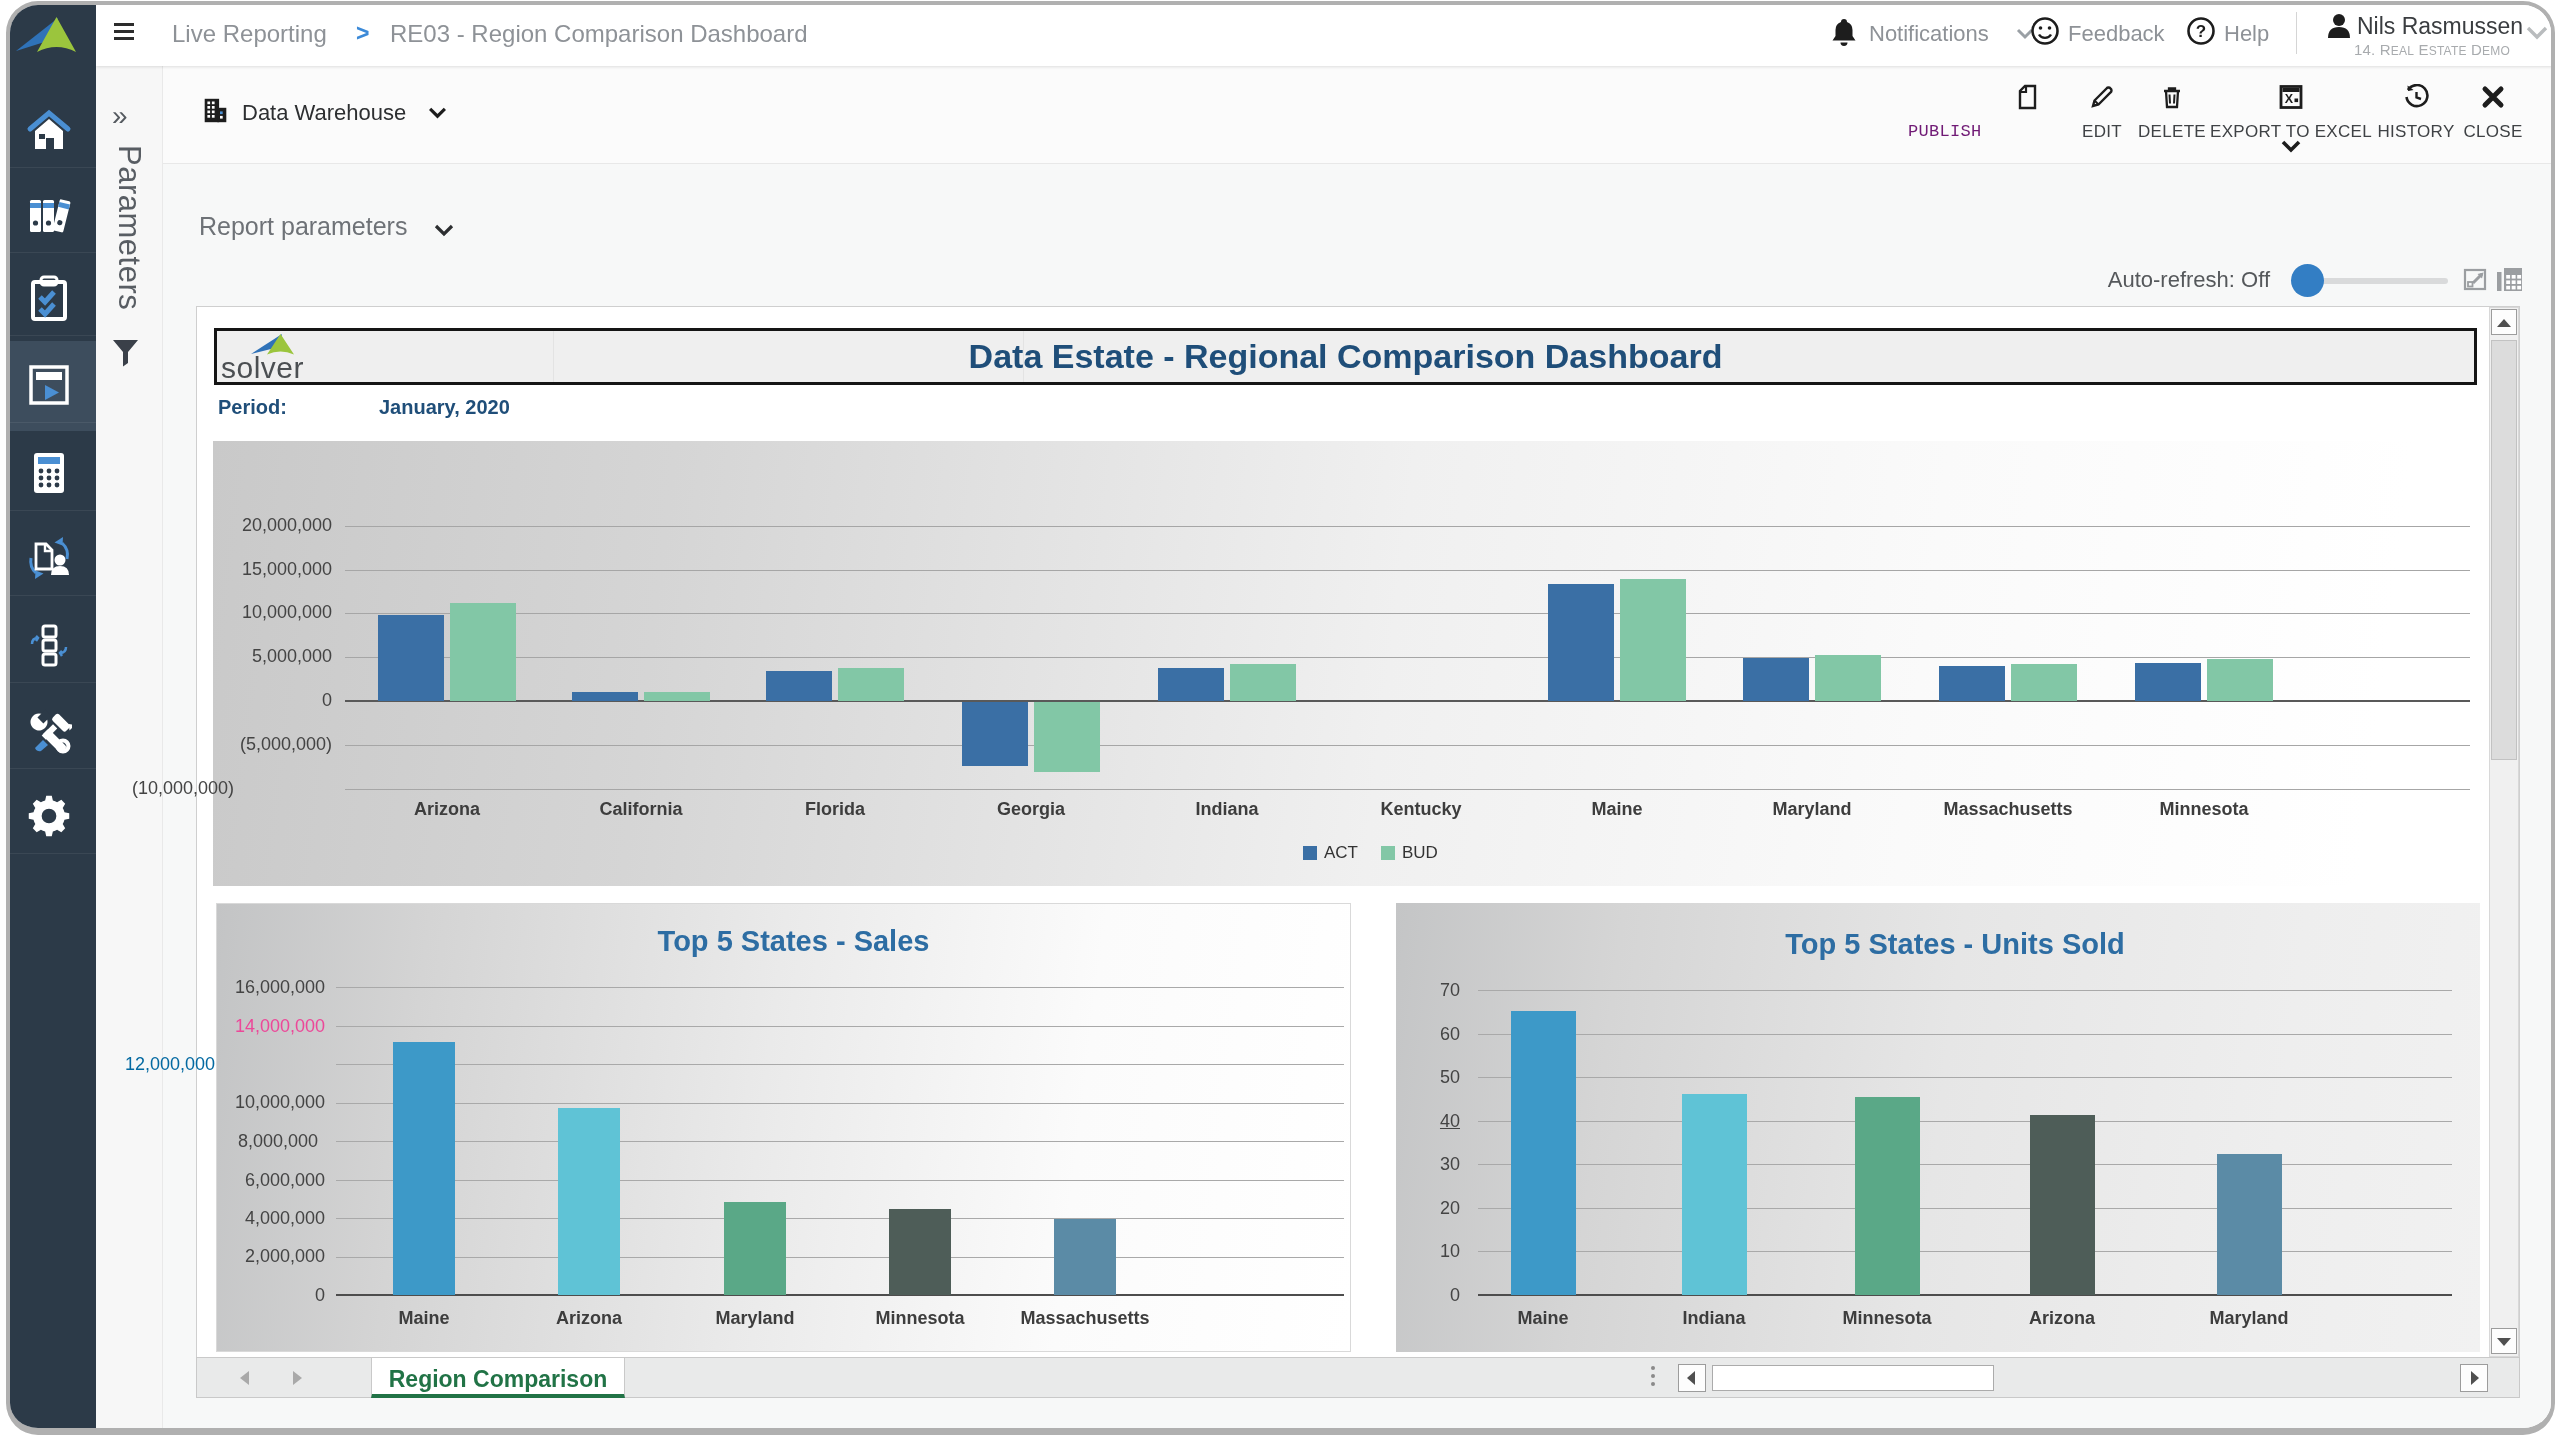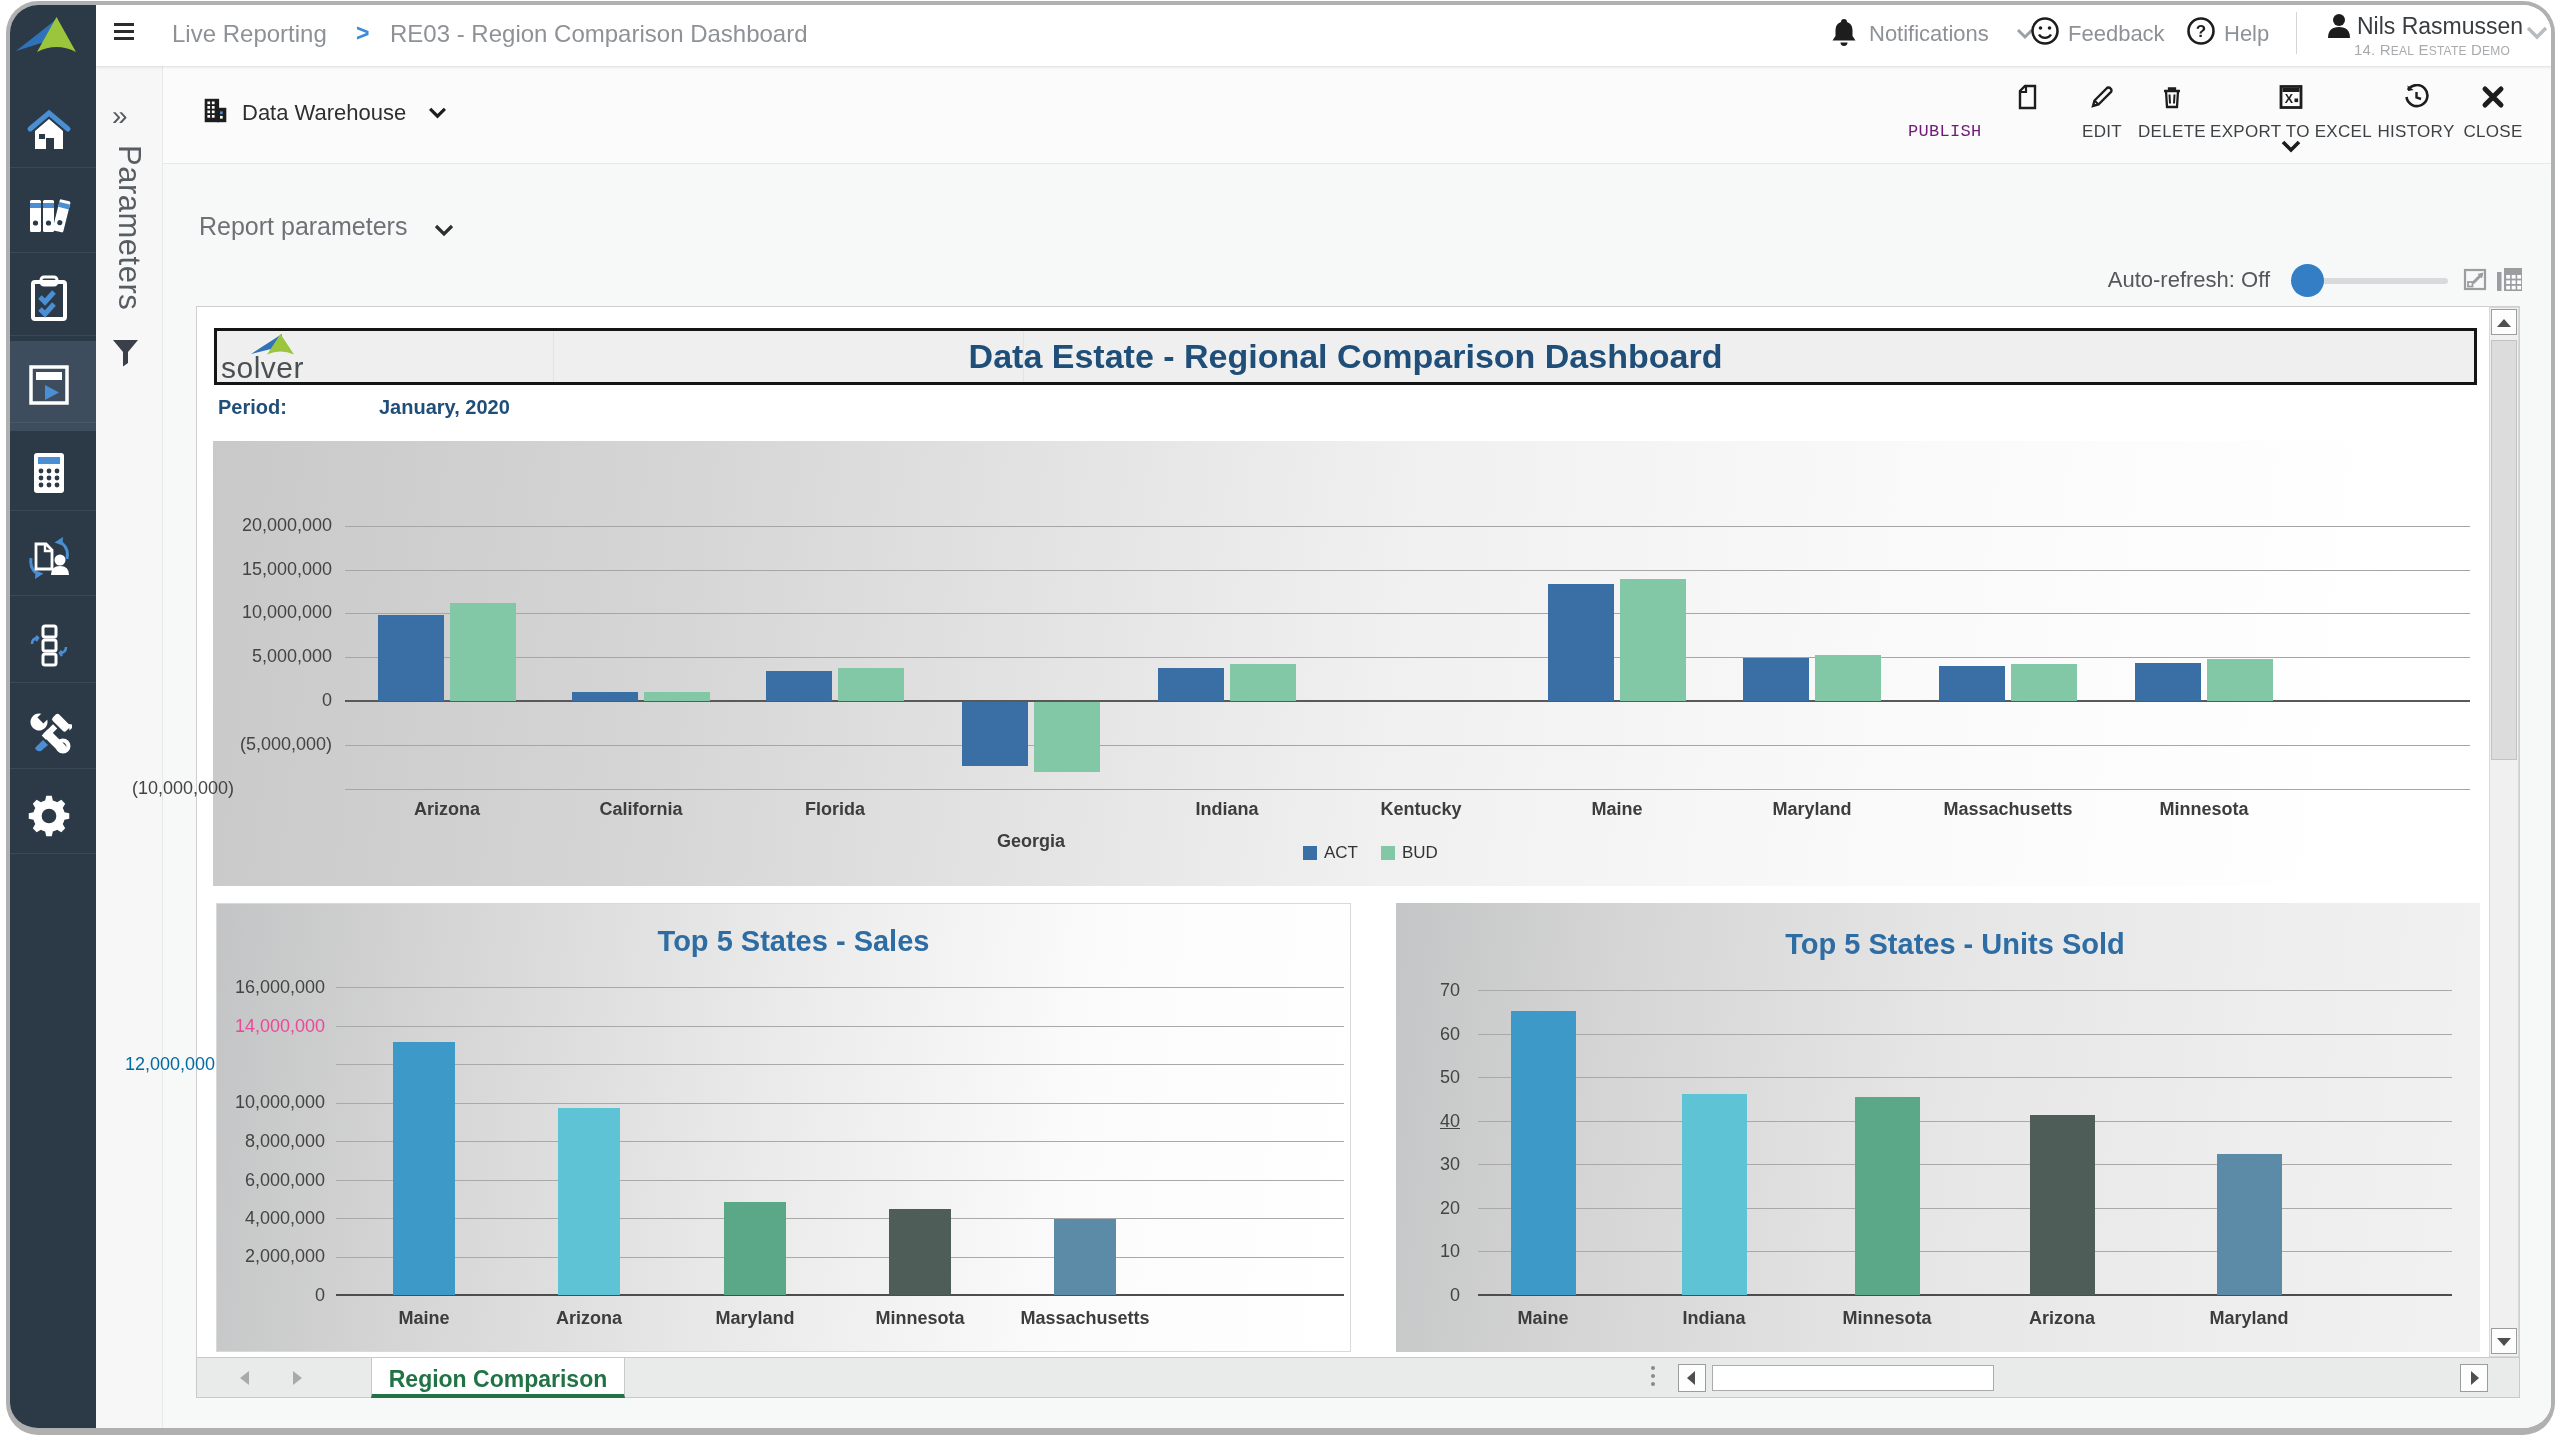--- a/index.html
+++ b/index.html
@@ -276,21 +276,21 @@
       <div class="abs" style="left:450px; top:603px; width:66px; height:98px; background:#82c7a6;"></div>
       <div class="abs" style="left:350px; top:799px; width:194px; text-align:center; font-size:18px; font-weight:bold; color:#3d3d3d;">Arizona</div>
       <div class="abs" style="left:572px; top:692px; width:66px; height:9px; background:#3a6fa5;"></div>
       <div class="abs" style="left:644px; top:692px; width:66px; height:9px; background:#82c7a6;"></div>
       <div class="abs" style="left:544px; top:799px; width:194px; text-align:center; font-size:18px; font-weight:bold; color:#3d3d3d;">California</div>
       <div class="abs" style="left:766px; top:671px; width:66px; height:30px; background:#3a6fa5;"></div>
       <div class="abs" style="left:838px; top:668px; width:66px; height:33px; background:#82c7a6;"></div>
       <div class="abs" style="left:738px; top:799px; width:194px; text-align:center; font-size:18px; font-weight:bold; color:#3d3d3d;">Florida</div>
       <div class="abs" style="left:962px; top:702px; width:66px; height:64px; background:#3a6fa5;"></div>
       <div class="abs" style="left:1034px; top:702px; width:66px; height:70px; background:#82c7a6;"></div>
-      <div class="abs" style="left:934px; top:799px; width:194px; text-align:center; font-size:18px; font-weight:bold; color:#3d3d3d;margin-top:32px;">Georgia</div>
+      <div class="abs" style="left:934px; top:799px; width:194px; text-align:center; font-size:18px; font-weight:bold; color:#3d3d3d;">Georgia</div>
       <div class="abs" style="left:1158px; top:668px; width:66px; height:33px; background:#3a6fa5;"></div>
       <div class="abs" style="left:1230px; top:664px; width:66px; height:37px; background:#82c7a6;"></div>
       <div class="abs" style="left:1130px; top:799px; width:194px; text-align:center; font-size:18px; font-weight:bold; color:#3d3d3d;">Indiana</div>
       <div class="abs" style="left:1324px; top:799px; width:194px; text-align:center; font-size:18px; font-weight:bold; color:#3d3d3d;">Kentucky</div>
       <div class="abs" style="left:1548px; top:584px; width:66px; height:117px; background:#3a6fa5;"></div>
       <div class="abs" style="left:1620px; top:579px; width:66px; height:122px; background:#82c7a6;"></div>
       <div class="abs" style="left:1520px; top:799px; width:194px; text-align:center; font-size:18px; font-weight:bold; color:#3d3d3d;">Maine</div>
       <div class="abs" style="left:1743px; top:658px; width:66px; height:43px; background:#3a6fa5;"></div>
       <div class="abs" style="left:1815px; top:655px; width:66px; height:46px; background:#82c7a6;"></div>
       <div class="abs" style="left:1715px; top:799px; width:194px; text-align:center; font-size:18px; font-weight:bold; color:#3d3d3d;">Maryland</div>
@@ -310,21 +310,21 @@
 <div class="abs" style="left:216px; top:925px; width:1135px; text-align:center; font-size:29px; font-weight:bold; color:#2d6da3; padding-left:20px;">Top 5 States - Sales</div>
 <div class="abs" style="left:336px; top:987.0px; width:1008px; height:1px; background:#a9a9a9;"></div>
       <div class="abs" style="left:125px; top:977px; width:200px; text-align:right; font-size:18px; color:#444;">16,000,000</div>
       <div class="abs" style="left:336px; top:1025.5px; width:1008px; height:1px; background:#a9a9a9;"></div>
       <div class="abs" style="left:125px; top:1016px; width:200px; text-align:right; font-size:18px; color:#ec4899;">14,000,000</div>
       <div class="abs" style="left:336px; top:1064.0px; width:1008px; height:1px; background:#a9a9a9;"></div>
       <div class="abs" style="left:125px; top:1054px; width:200px; font-size:18px; color:#0369a1;">12,000,000</div>
       <div class="abs" style="left:336px; top:1102.5px; width:1008px; height:1px; background:#a9a9a9;"></div>
       <div class="abs" style="left:125px; top:1092px; width:200px; text-align:right; font-size:18px; color:#444;">10,000,000</div>
       <div class="abs" style="left:336px; top:1141.0px; width:1008px; height:1px; background:#a9a9a9;"></div>
-      <div class="abs" style="left:125px; top:1131px; width:200px; text-align:right; font-size:18px; color:#444;">8,000,000</div>
+      <div class="abs" style="left:118px; top:1131px; width:200px; text-align:right; font-size:18px; color:#444;">8,000,000</div>
       <div class="abs" style="left:336px; top:1179.5px; width:1008px; height:1px; background:#a9a9a9;"></div>
       <div class="abs" style="left:125px; top:1170px; width:200px; text-align:right; font-size:18px; color:#444;">6,000,000</div>
       <div class="abs" style="left:336px; top:1218.0px; width:1008px; height:1px; background:#a9a9a9;"></div>
       <div class="abs" style="left:125px; top:1208px; width:200px; text-align:right; font-size:18px; color:#444;">4,000,000</div>
       <div class="abs" style="left:336px; top:1256.5px; width:1008px; height:1px; background:#a9a9a9;"></div>
       <div class="abs" style="left:125px; top:1246px; width:200px; text-align:right; font-size:18px; color:#444;">2,000,000</div>
       <div class="abs" style="left:336px; top:1294px; width:1008px; height:2px; background:#4d4d4d;"></div>
       <div class="abs" style="left:125px; top:1285px; width:200px; text-align:right; font-size:18px; color:#444;">0</div>
       <div class="abs" style="left:393px; top:1042px; width:62px; height:253px; background:#3d99c8;"></div>
       <div class="abs" style="left:334px; top:1308px; width:180px; text-align:center; font-size:18px; font-weight:bold; color:#3d3d3d;">Maine</div>

